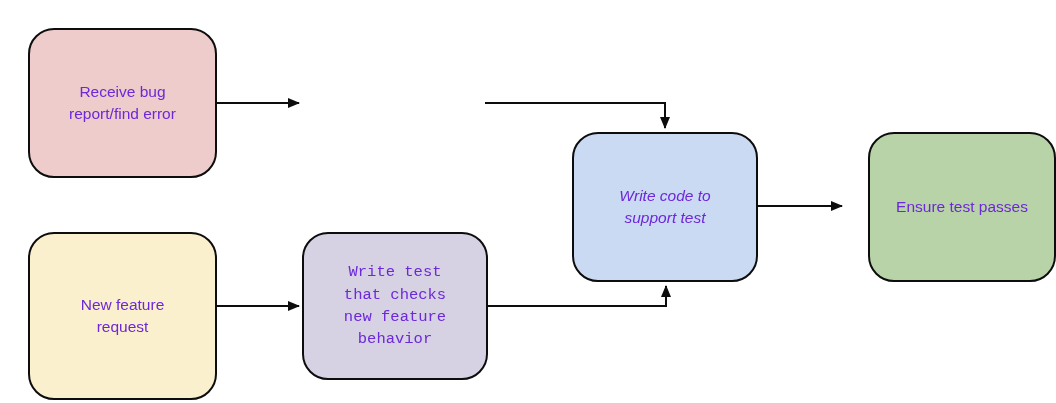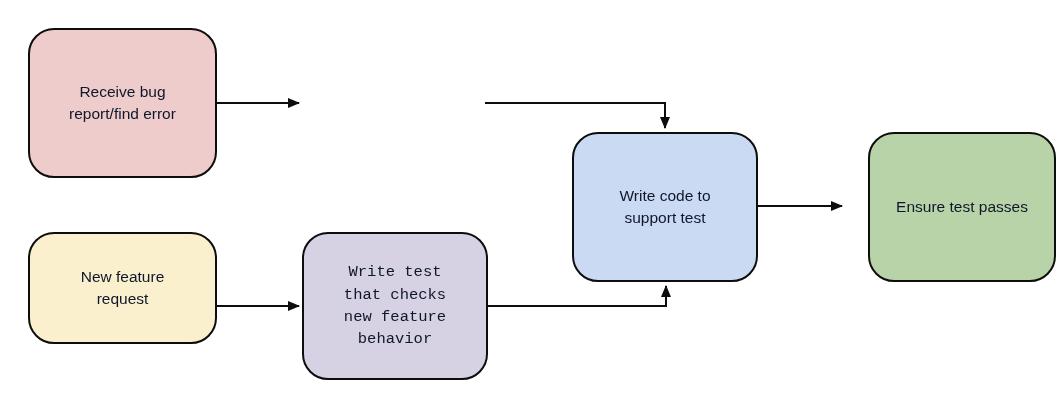--- a/index.html
+++ b/index.html
@@ -24,40 +24,40 @@
   }
   .node {
     position: absolute;
     box-sizing: border-box;
     border: 2px solid #0d0d0d;
     border-radius: 26px;
     display: flex;
     align-items: center;
     justify-content: center;
     text-align: center;
-    color: #0f172a;
+    color: #6d28d9;
     font-size: 15.5px;
     line-height: 1.45;
   }
   .node .label { display: block; }
 
   
   .n-receive   { left: 28px;  top: 28px;  width: 189px; height: 150px; }
   .n-failing   { left: 302px; top: 30px;  width: 183px; height: 147px; }
-  .n-feature   { left: 28px;  top: 232px; width: 189px; height: 112px; }
+  .n-feature   { left: 28px;  top: 232px; width: 189px; height: 168px; }
   .n-test      { left: 302px; top: 232px; width: 186px; height: 148px; }
   .n-code      { left: 572px; top: 132px; width: 186px; height: 150px; }
   .n-passes    { left: 868px; top: 132px; width: 188px; height: 150px; }
 
   
   .n-receive .label { max-width: 150px; }
   .n-failing .label { max-width: 150px; }
   .n-feature .label { max-width: 112px; }
   .n-test    .label { max-width: 132px; font-family: Liberation Mono, monospace; }
-  .n-code    .label { max-width: 118px; }
+  .n-code    .label { max-width: 118px; font-style: italic; }
   .n-passes  .label { max-width: 164px; }
 
   .edge {
     stroke: #0d0d0d;
     stroke-width: 2;
     fill: none;
   }
 </style>
 </head>
 <body>

